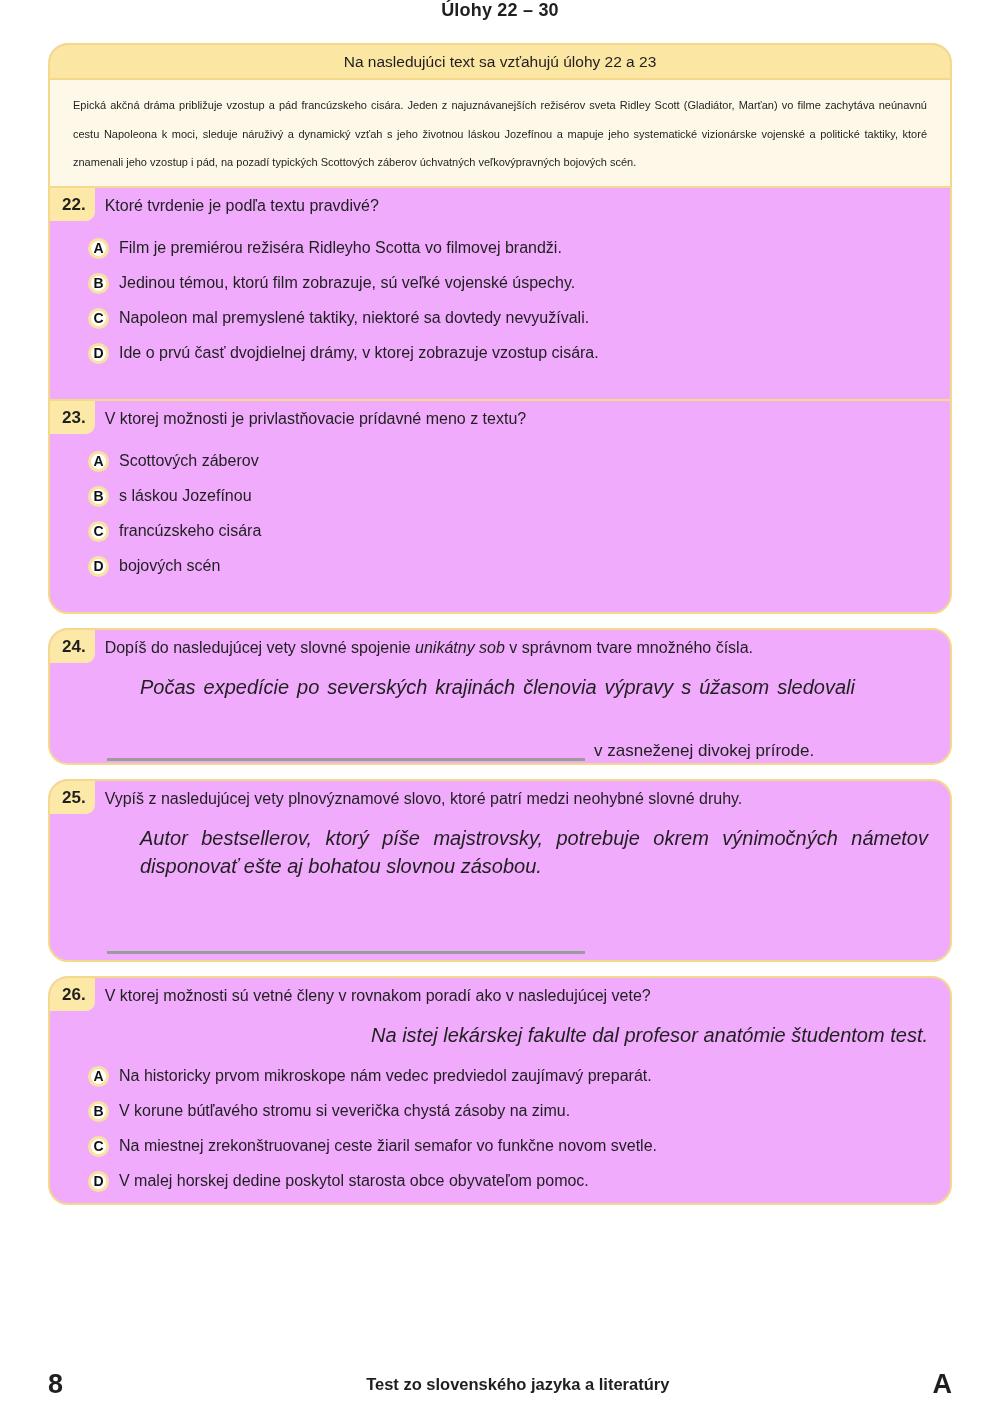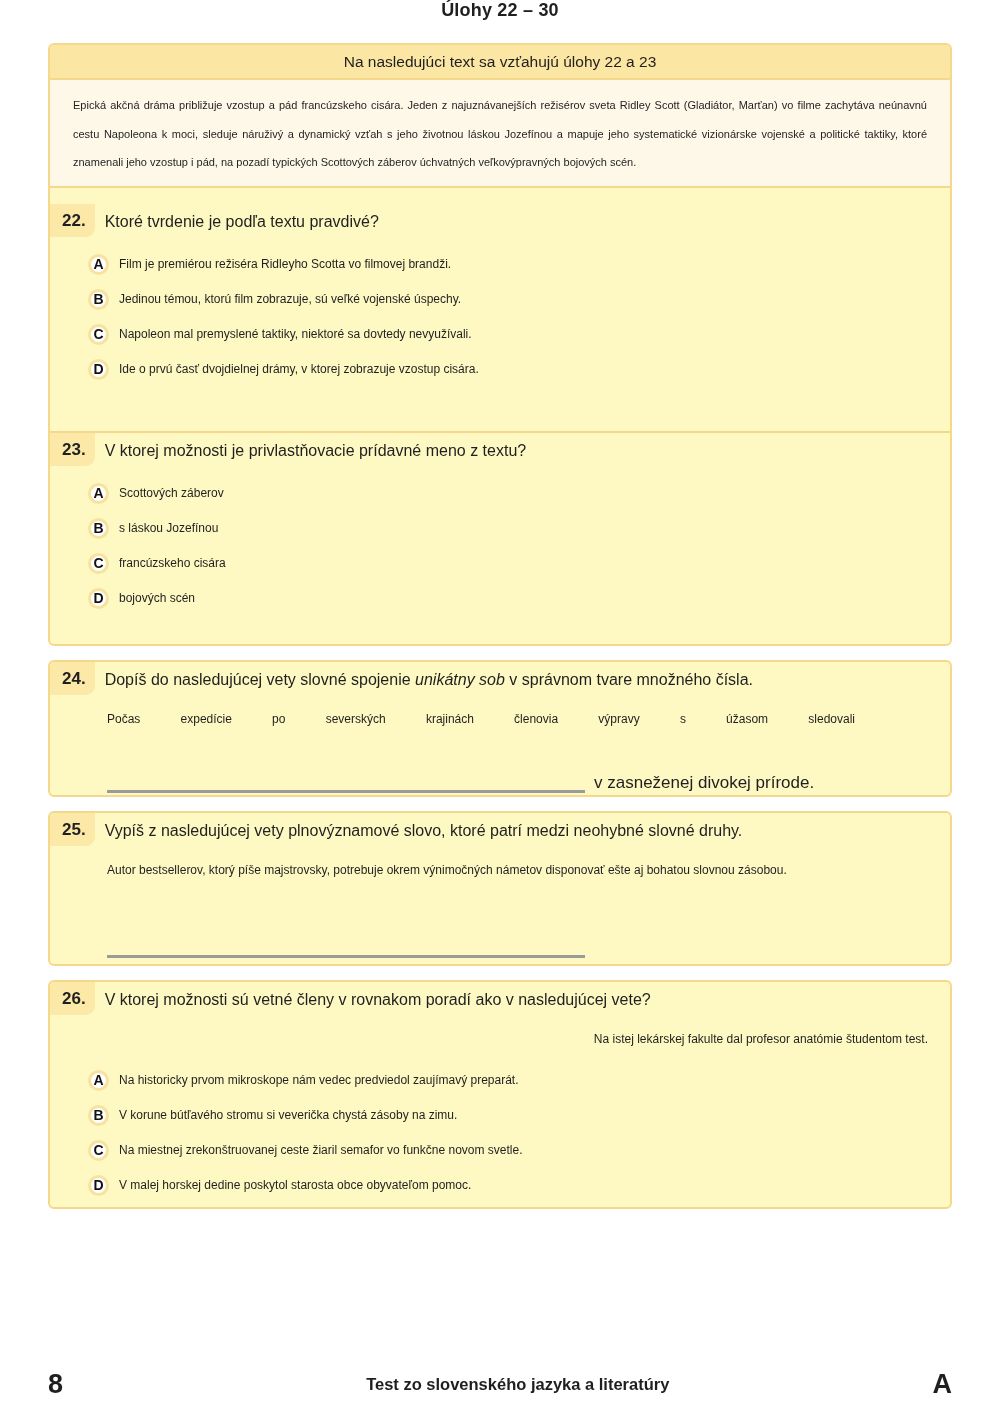--- a/index.html
+++ b/index.html
@@ -16,21 +16,21 @@
   body{
     width:1000px;height:1418px;position:relative;
     font-family:"Liberation Sans",sans-serif;color:var(--ink);
     overflow:hidden;
   }
   .page-title{
     text-align:center;font-weight:bold;font-size:18px;letter-spacing:.2px;
   }
   .content{width:904px;margin:22px 0 0 48px;}
   .box{
-    border:2px solid var(--border);border-radius:6px;background:#fef9c3;overflow:hidden;
+    border:2px solid var(--border);border-radius:20px;background:#f0abfc;overflow:hidden;
   }
   .band{
     background:var(--band);border-bottom:2px solid var(--border);
     text-align:center;font-size:15.5px;padding:8px 10px 7px;
   }
   .passage-text{
     background:var(--cream);border-bottom:2px solid var(--border);
     padding:11px 23px 9px;font-size:11px;line-height:28.5px;text-align:justify;
   }
   .qsec+.qsec{border-top:2px solid var(--border);}
@@ -40,25 +40,25 @@
     padding:6px 9px 6px 12px;border-radius:0 0 9px 0;line-height:21px;
   }
   .qprompt{font-size:16px;padding:7px 12px 0 10px;line-height:21px;}
   .opts{margin:14px 0 5px 38px;}
   .opt{display:flex;align-items:center;margin-bottom:8px;min-height:27px;}
   .ring{
     flex:0 0 auto;width:21px;height:21px;border:3px solid var(--ring);border-radius:50%;
     display:flex;align-items:center;justify-content:center;
     font-weight:bold;font-size:14px;background:#fff;margin-right:10px;color:#111;
   }
-  .otext{font-size:12px;}
-  .qsec{padding-bottom:24px;margin-top:16px;}
+  .otext{font-size:16px;}
+  .qsec{padding-bottom:24px;}
   .task{margin-top:14px;padding-bottom:0;}
   .sentence{
-    font-size:12px;line-height:28px;margin:10px 22px 0 57px;text-align:justify;
+    font-style:italic;font-size:20px;line-height:28px;margin:10px 22px 0 90px;text-align:justify;
   }
   .sentence.just-last{text-align-last:justify;margin-right:95px;}
   .sentence.natural{text-align:right;}
   .blankline{
     display:flex;align-items:flex-end;margin:40px 0 2px 57px;
     font-size:17px;line-height:20px;
   }
   .blank{
     display:inline-block;width:478px;height:16px;
     border-bottom:3px solid var(--blank);margin-right:9px;

